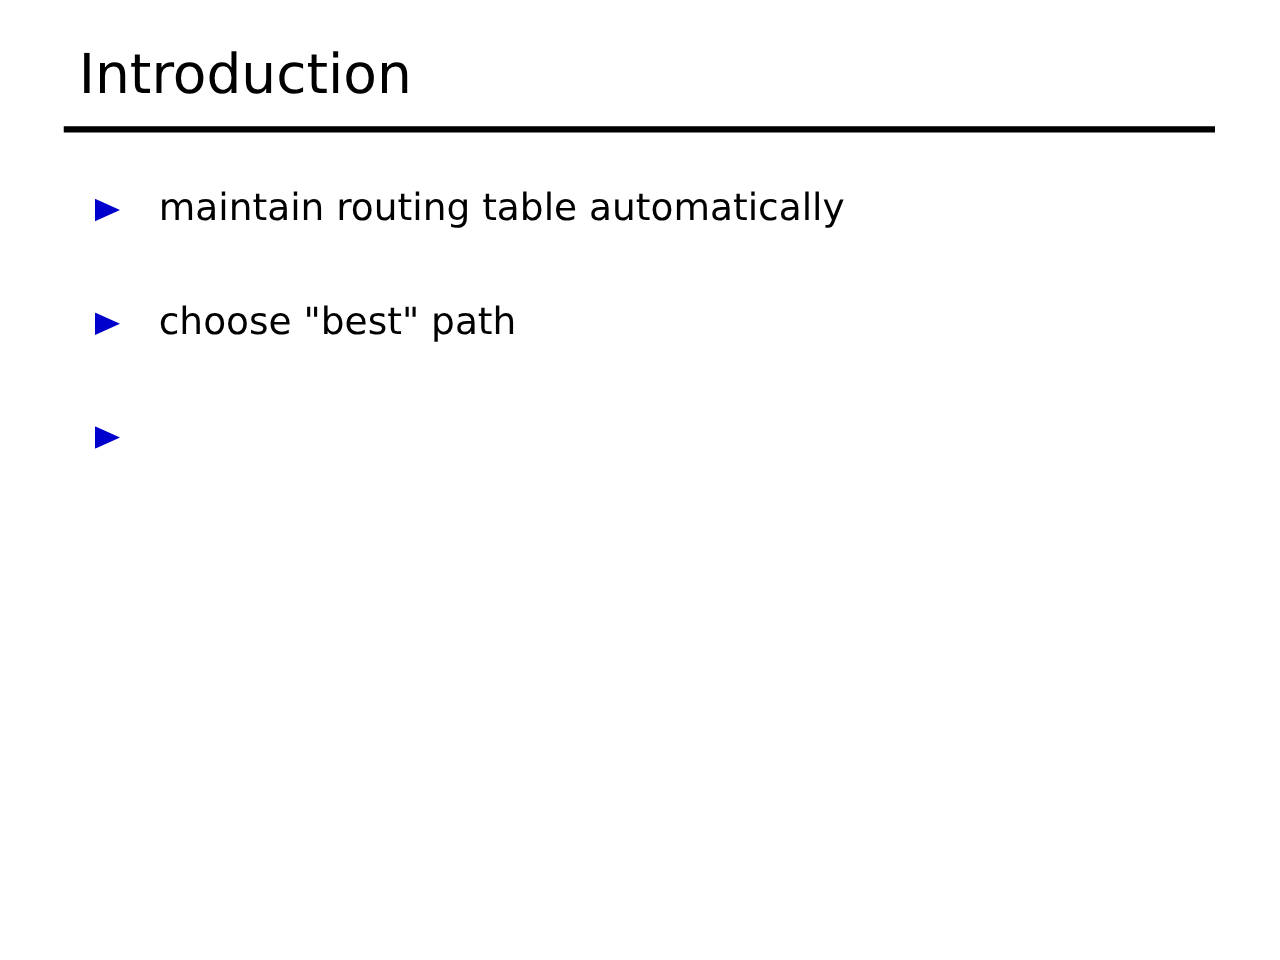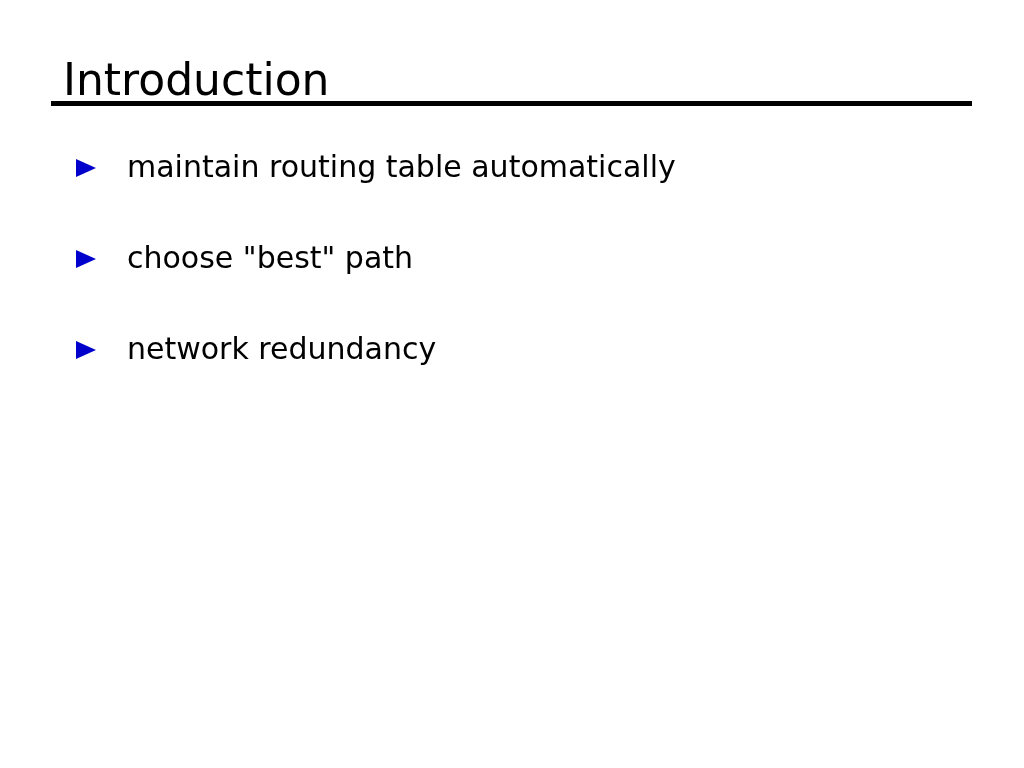--- a/index.html
+++ b/index.html
@@ -19,21 +19,21 @@
     position: relative;
     width: 1024px;
     height: 768px;
     background: #ffffff;
   }
 
   
   .slide-title {
     position: absolute;
     left: 63px;
-    top: 54px;
+    top: 34px;
     font-size: 44px;
     line-height: 52px;
     font-weight: 400;
     color: #000000;
     letter-spacing: 0px;
     white-space: nowrap;
   }
 
   .title-rule {
     position: absolute;
@@ -108,17 +108,16 @@
       <span class="bullet-text">choose "best" path</span>
     </div>
 
 
     <div class="bullet-item">
       <span class="bullet-marker">
         <svg width="20" height="18" viewBox="0 0 20 18" xmlns="http://www.w3.org/2000/svg">
           <polygon points="0,0 20,9 0,18" fill="#0000cc"></polygon>
         </svg>
       </span>
-      <span class="bullet-text">network redundancy</span>
     </div>
 
   </div>
 </div>
 
 </body></html>

